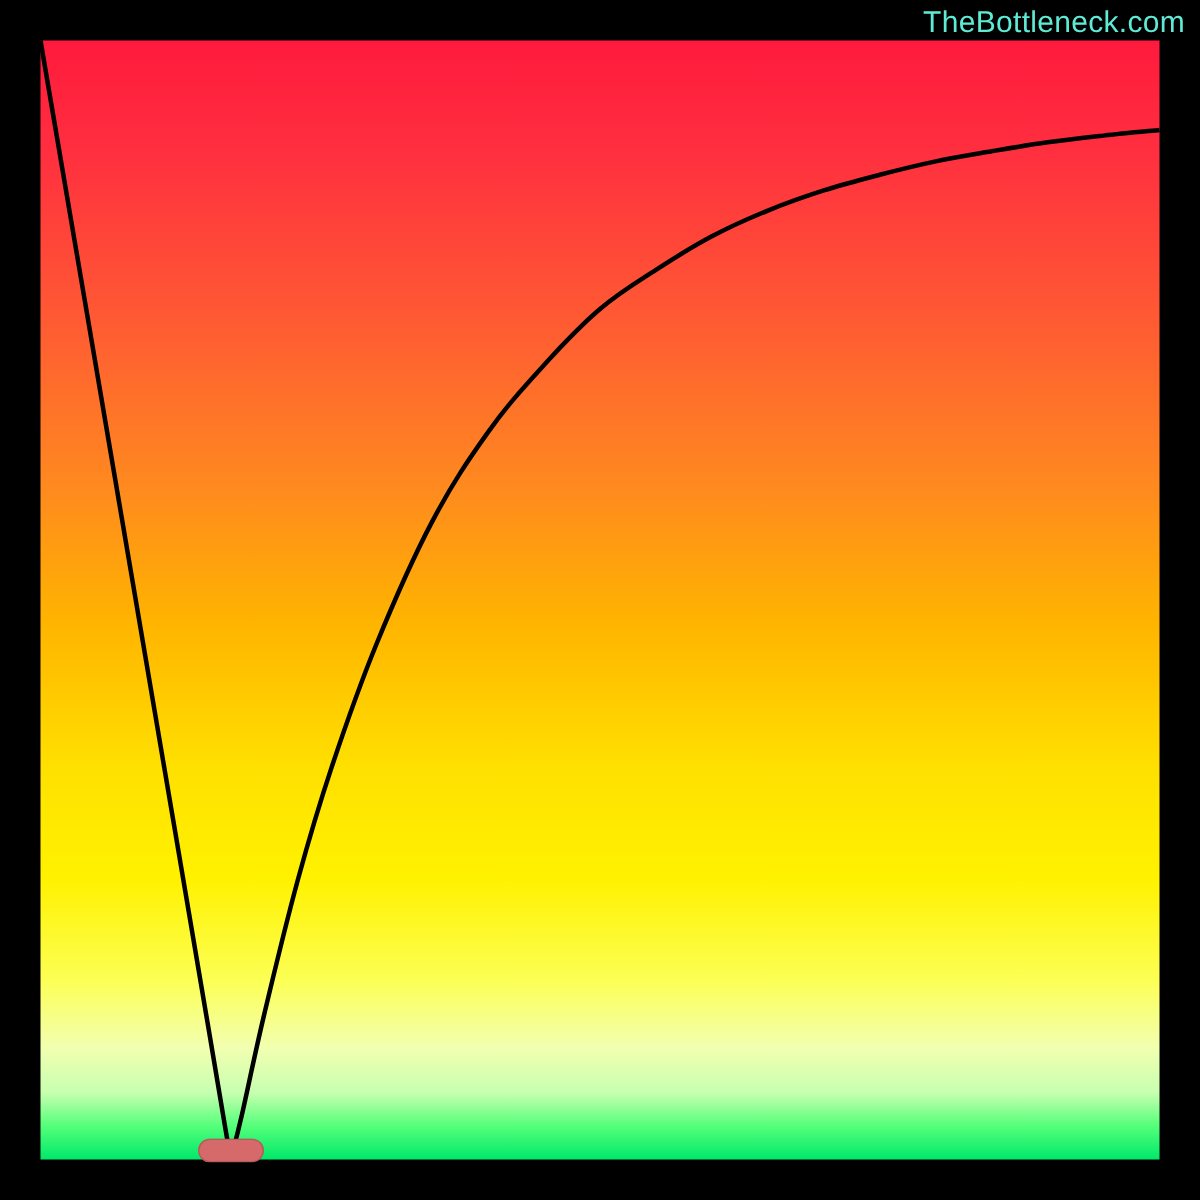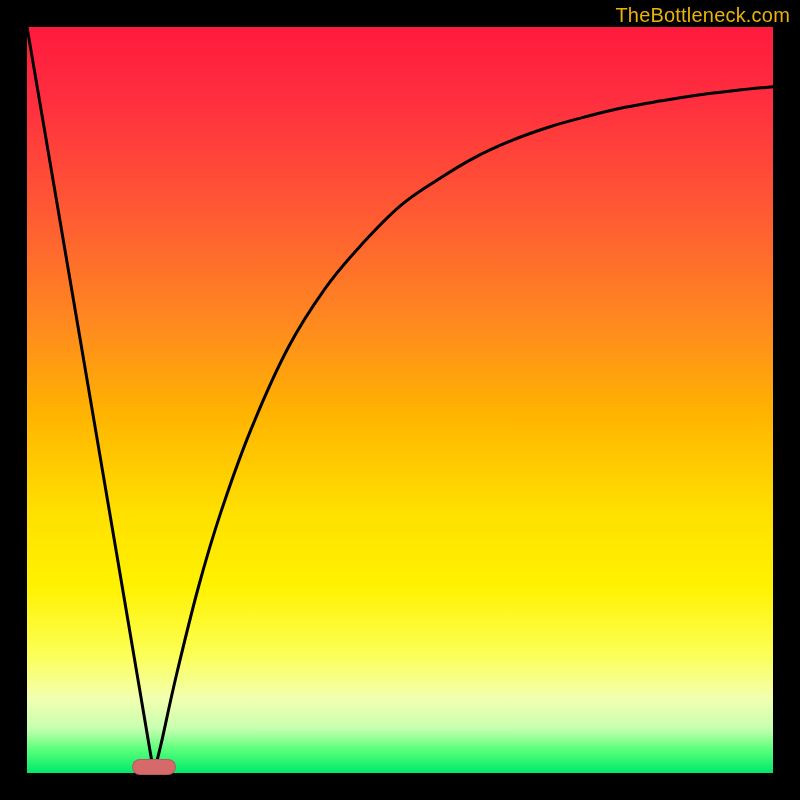--- a/index.html
+++ b/index.html
@@ -36,21 +36,21 @@
       #f2ffb0 90%,
       #c8ffb0 94%,
       #55ff7a 97%,
       #00e86a 100%
     );
   }
   .watermark {
     position: absolute;
     top: 4px;
     right: 10px;
-    color: #eab308;
+    color: #5eead4;
     font-size: 20px;
     font-weight: 500;
     letter-spacing: 0.2px;
     user-select: none;
   }
   svg.curves {
     position: absolute;
     left: 0;
     top: 0;
     width: 100%;

